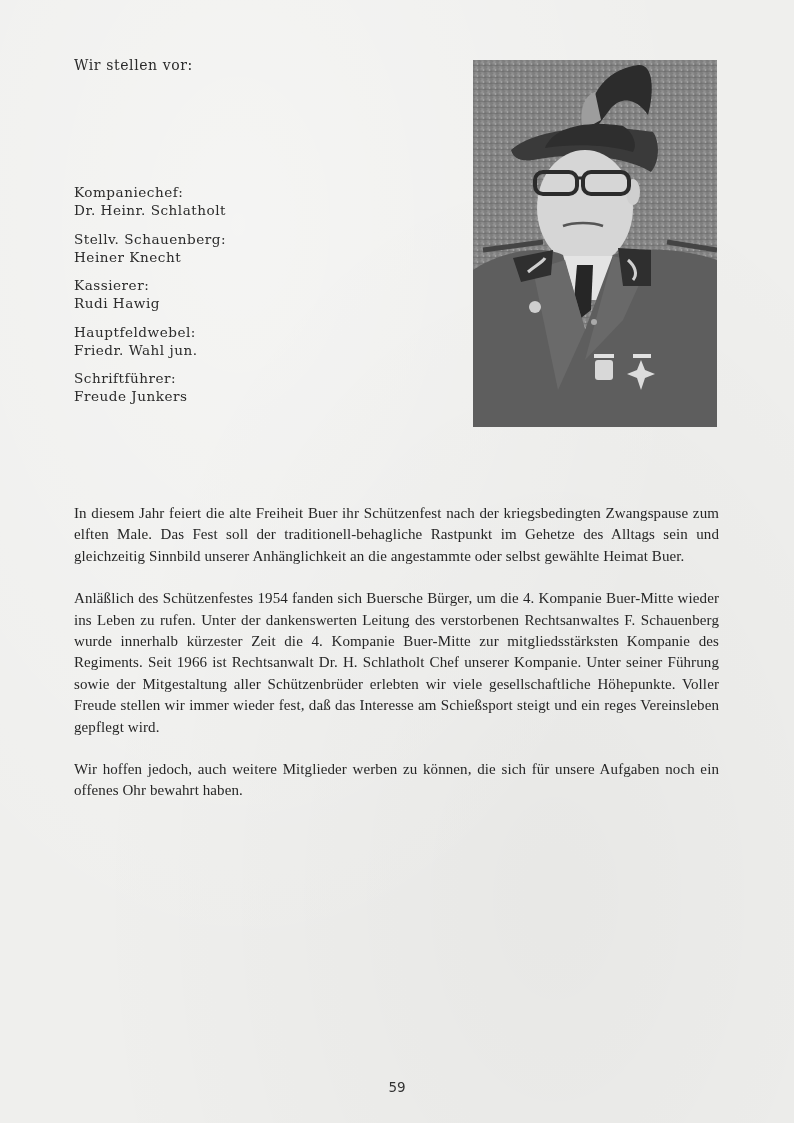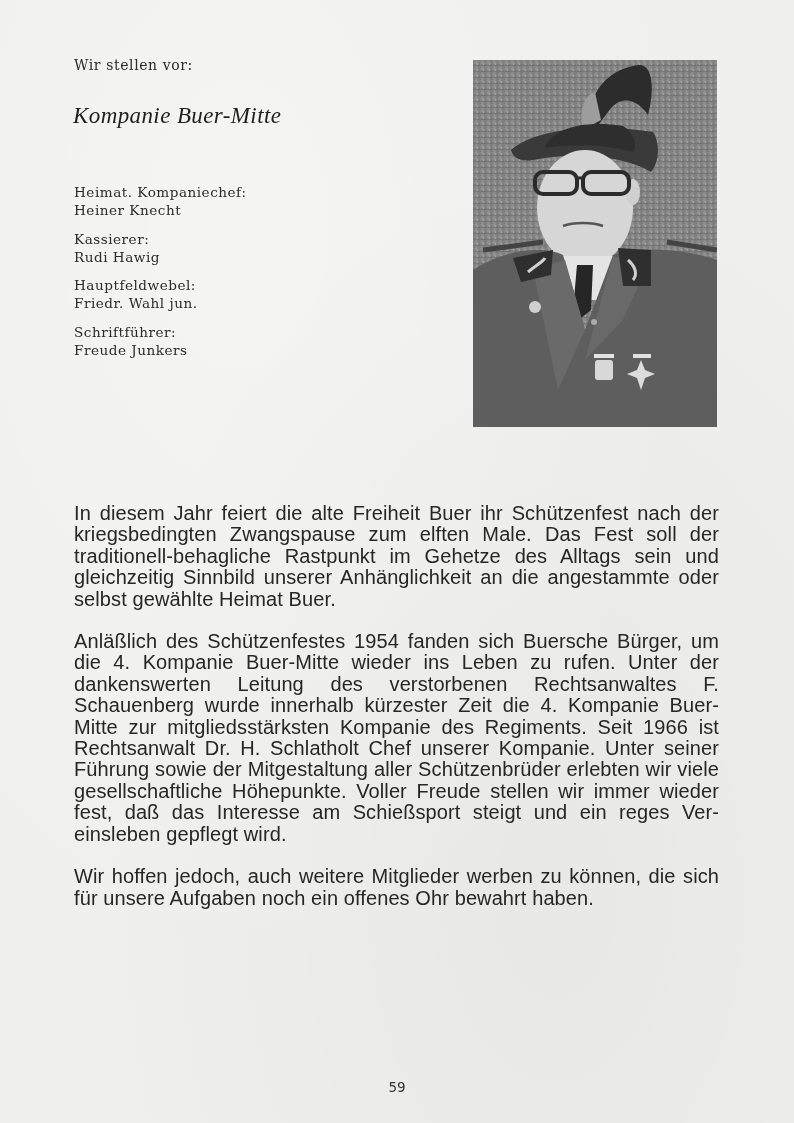--- a/index.html
+++ b/index.html
@@ -33,41 +33,44 @@
     }
     .role { margin-bottom: 10.5px; }
     .role .label, .role .name { display: block; white-space: nowrap; }
     .photo {
       position: absolute; left: 473px; top: 60px; width: 244px; height: 367px;
       background: #8a8a8a; overflow: hidden;
     }
     .photo svg { display: block; width: 100%; height: 100%; }
     .body-text {
       position: absolute; left: 74px; top: 503px; width: 645px;
-      font-family: Liberation Sans, sans-serif; font-size: 20px; line-height: 21.4px;
+      font-family: Liberation Serif, serif; font-size: 15px; line-height: 21.4px;
       color: #262626; text-align: justify; letter-spacing: 0.1px;
     }
     .body-text p { margin: 0 0 21px 0; hyphens: manual; }
     .body-text p + p { margin-top: 0; }
     .page-number {
       position: absolute; left: 0; right: 0; top: 1079px; text-align: center;
       font-family: "DejaVu Sans", sans-serif; font-size: 13.5px; color: #333;
     }
   </style>
 </head>
 <body>
 
 <div class="page">
 
   <div class="intro">Wir stellen vor:</div>
-  <div class="title">Kompanie Buer-Mitte</div>
 
   <div class="roles">
     <div class="role">
-      <span class="label">Heimat. Kompaniechef:</span>
+      <span class="label">Kompaniechef:</span>
+      <span class="name">Dr. Heinr. Schlatholt</span>
+    </div>
+    <div class="role">
+      <span class="label">Stellv. Schauenberg:</span>
       <span class="name">Heiner Knecht</span>
     </div>
     <div class="role">
       <span class="label">Kassierer:</span>
       <span class="name">Rudi Hawig</span>
     </div>
     <div class="role">
       <span class="label">Hauptfeldwebel:</span>
       <span class="name">Friedr. Wahl jun.</span>
     </div>

